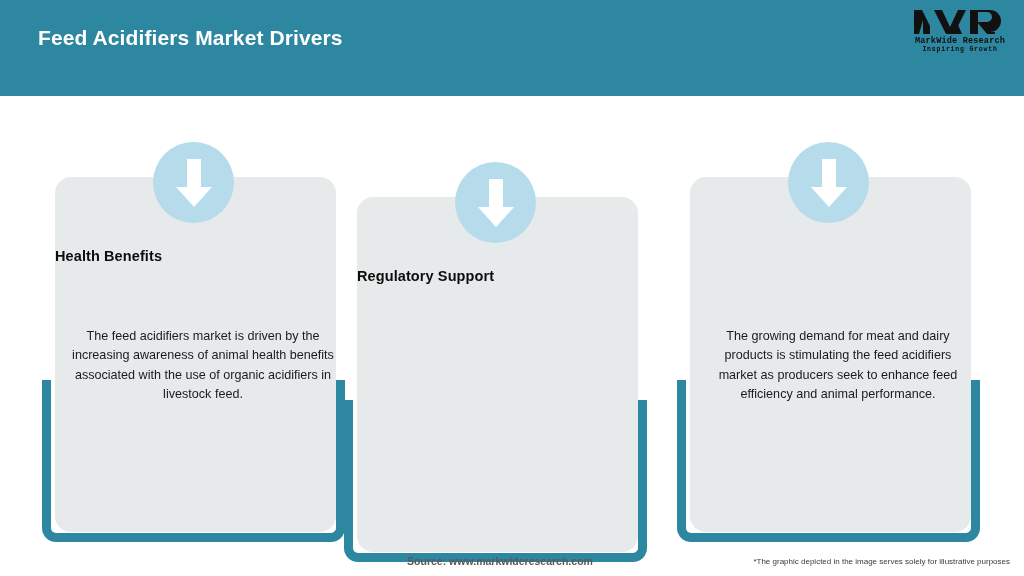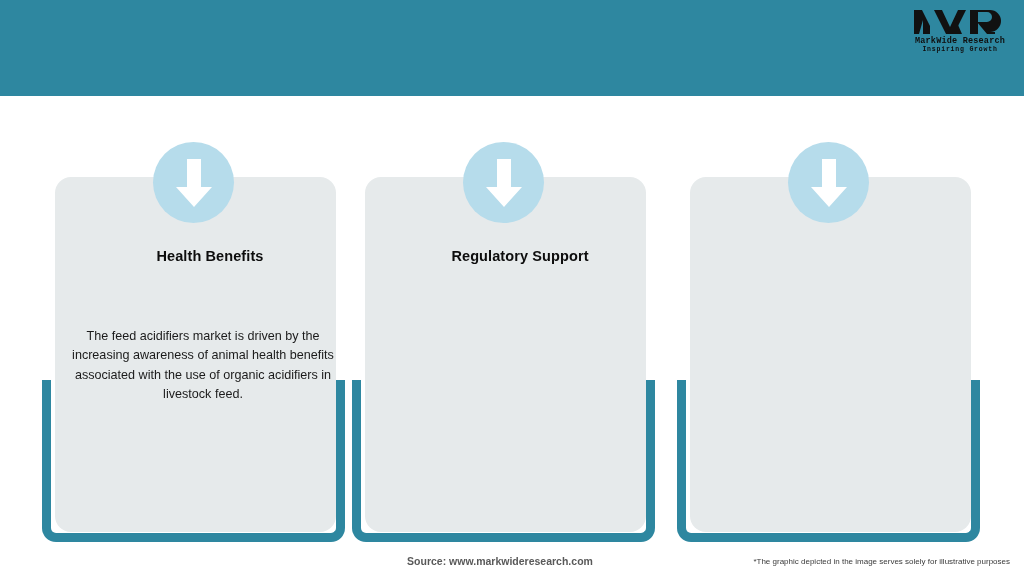--- a/index.html
+++ b/index.html
@@ -77,21 +77,21 @@
     width: 1024px;
     height: 446px;
   }
   .card-slot {
     position: absolute;
     top: 0;
     width: 303px;
     height: 446px;
   }
   .card-slot.s1 { left: 42px; }
-  .card-slot.s2 { left: 352px; }
+  .card-slot.s2 { left: 344px; margin-top: 20px; }
   .card-slot.s3 { left: 677px; }
 
   
   .bracket {
     position: absolute;
     left: 0;
     top: 284px;
     width: 303px;
     height: 162px;
     border-left: 9px solid #2e87a0;
@@ -129,21 +129,21 @@
     left: 50%;
     top: 50%;
     transform: translate(-50%, -50%);
   }
 
   .card-title {
     position: absolute;
     left: 13px;
     top: 152px;
     width: 310px;
-    text-align: center;
+    text-align: left;
     font-size: 14.5px;
     font-weight: bold;
     color: #0d0d0d;
     letter-spacing: 0.1px;
   }
 
   .card-body {
     position: absolute;
     left: 30px;
     top: 231px;
@@ -171,20 +171,21 @@
     top: 557px;
     font-size: 8px;
     color: #3a3a3a;
     white-space: nowrap;
   }
 </style>
 </head>
 <body>
 
 <div class="header">
+  <div class="header-title">Feed Acidifiers Market Drivers</div>
 
   <div class="logo">
     <span class="logo-mark">
       <svg width="104" height="28" viewBox="0 0 104 28" xmlns="http://www.w3.org/2000/svg" aria-hidden="true">
         <g fill="#111111">
           <polygon points="6,26 6,2 14,2 22,18 22,26 15,26 15,12 11,26"></polygon>
           <polygon points="26,2 34,2 42,19 50,2 58,2 46,26 38,26"></polygon>
           <polygon points="40,26 47,10 54,26"></polygon>
           <path d="M62,2 h20 a11,11 0 0 1 0,22 h-5 l10,0 l0,2 h-8 l-10,-12 h10 a5,5 0 0 0 0,-10 h-9 v22 h-8 z"></path>
         </g>
@@ -221,18 +222,19 @@
   </div>
 
   <div class="card-slot s3">
     <div class="bracket"></div>
     <div class="panel"></div>
     <div class="icon-circle">
       <svg width="42" height="52" viewBox="0 0 42 52" xmlns="http://www.w3.org/2000/svg" aria-hidden="true">
         <polygon points="14,2 28,2 28,30 39,30 21,50 3,30 14,30" fill="#ffffff"></polygon>
       </svg>
     </div>
+    <div class="card-body">The growing demand for meat and dairy products is stimulating the feed acidifiers market as producers seek to enhance feed efficiency and animal performance.</div>
   </div>
 
 </div>
 
 <div class="source">Source: www.markwideresearch.com</div>
 <div class="disclaimer">*The graphic depicted in the image serves solely for illustrative purposes</div>
 
 </body></html>

